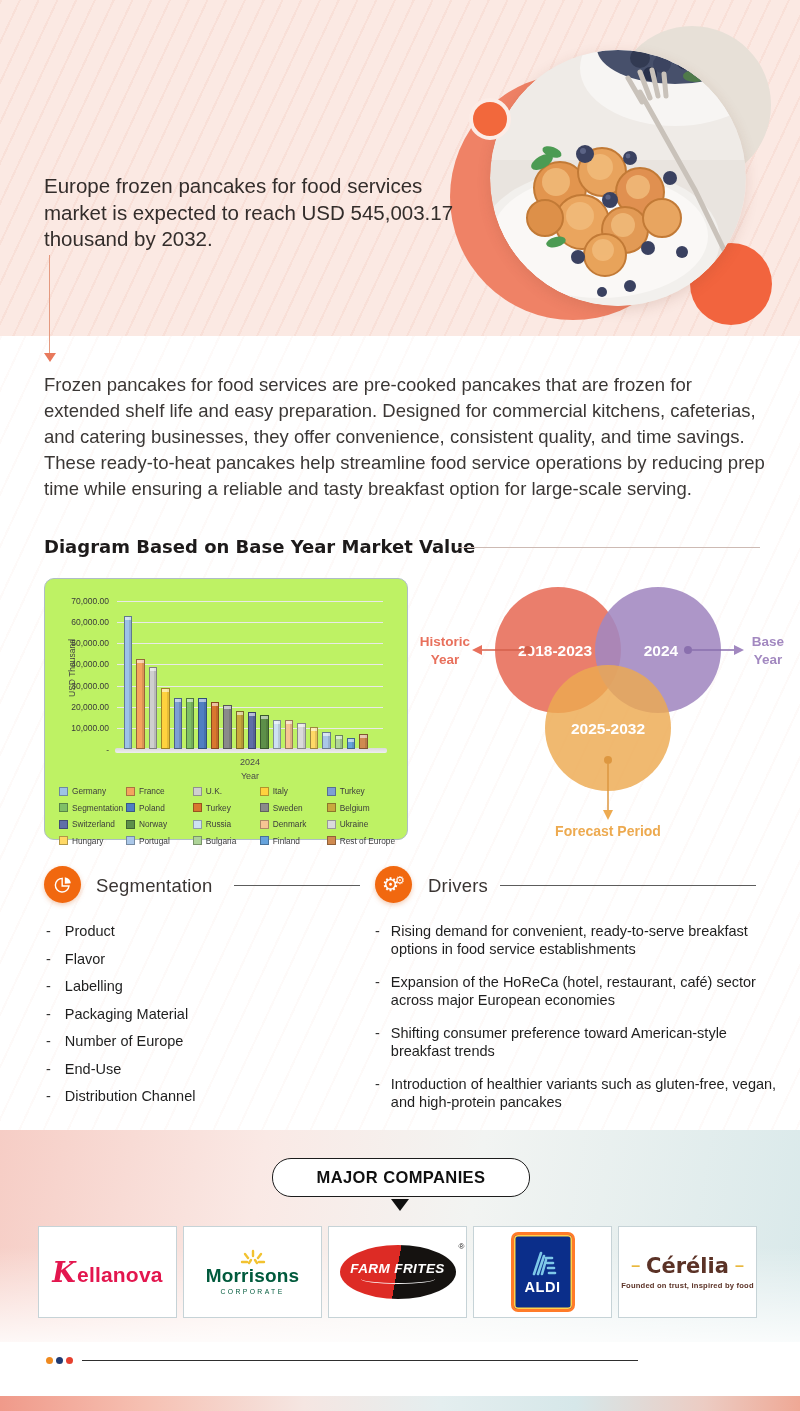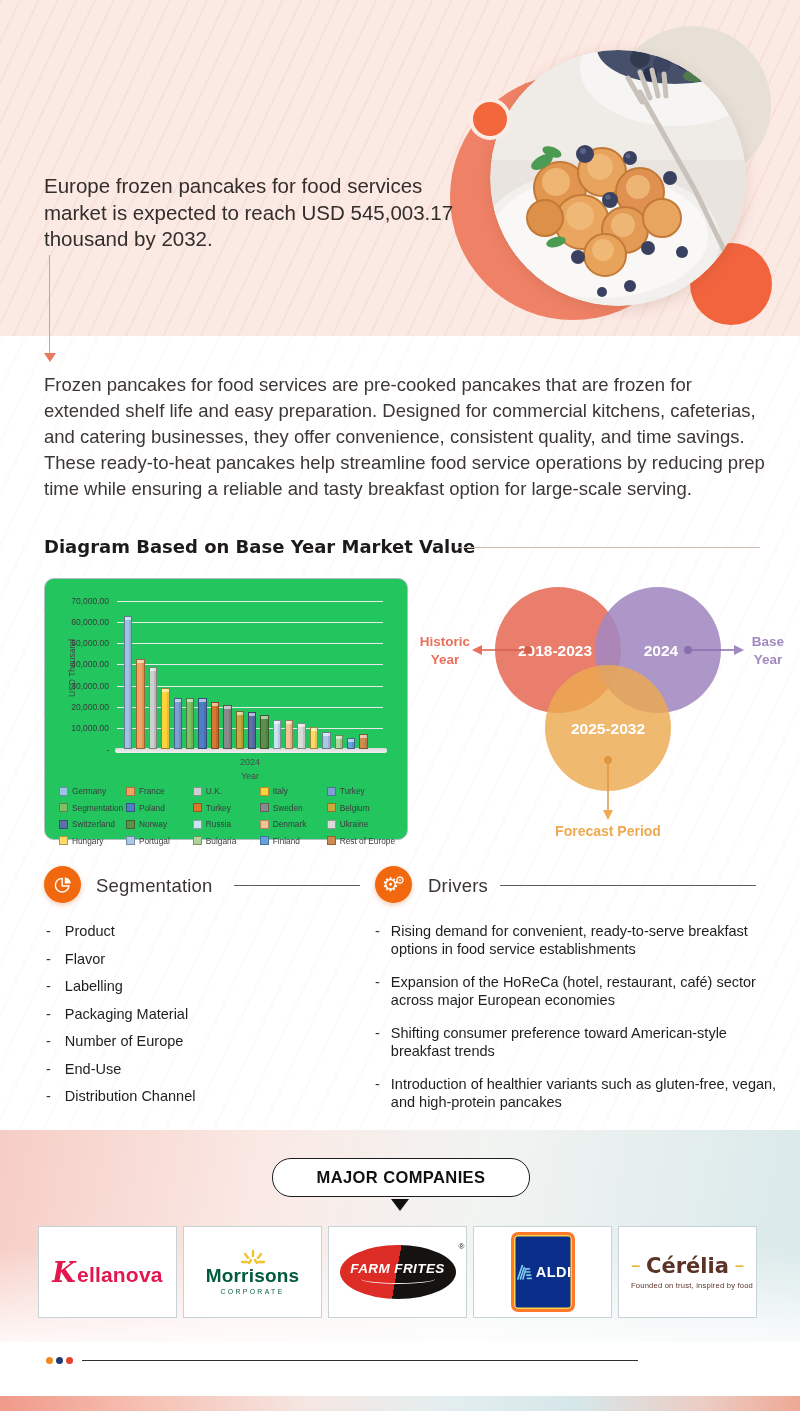--- a/index.html
+++ b/index.html
@@ -31,21 +31,21 @@
       border-right:6px solid transparent;border-top:9px solid #e8795c;z-index:6;}
 
   
   .description{left:44px;top:372px;width:722px;font-size:18.5px;line-height:1.4;color:#3b3735;}
 
   
   .diagram-heading{left:44px;top:536px;font-family:"DejaVu Sans",sans-serif;
       font-size:18px;font-weight:800;color:#1d1a1a;}
   .heading-rule{left:458px;top:547px;width:302px;height:1px;background:#cdbab3;}
 
-  .chart-card{left:44px;top:578px;width:362px;height:260px;background:#22c55e;
+  .chart-card{left:44px;top:578px;width:362px;height:260px;background:#bef264;
       border:1px solid #aebdc6;border-radius:10px;z-index:3;}
   .chart-ylabel{left:-18px;top:84px;width:90px;font-size:8.5px;color:#444;text-align:center;
       transform:rotate(-90deg);}
   .ytick{position:absolute;left:6px;width:58px;text-align:right;font-size:8.5px;color:#3a3a3a;}
   .gridline{position:absolute;left:72px;width:266px;height:1px;background:#e9e9e9;}
   .axis-floor{left:70px;top:169px;width:272px;height:5px;background:linear-gradient(#d9d9d9,#efefef);border-radius:2px;}
   .chart-plot{left:72px;top:22px;width:266px;height:148px;display:flex;align-items:flex-end;
       gap:4px;padding:0 7px;box-sizing:border-box;}
   .bar{flex:0 0 8.4px;position:relative;box-sizing:border-box;}
   .bar::before{content:'';position:absolute;top:0;left:0;right:0;height:3px;background:rgba(255,255,255,.55);}
@@ -96,27 +96,27 @@
   .morrisons-burst{margin-bottom:-2px;}
   .morrisons-text{color:#005a3c;font-weight:800;font-size:19px;letter-spacing:.2px;}
   .morrisons-sub{color:#005a3c;font-size:6.8px;letter-spacing:2.4px;margin-top:1px;}
   .ff-oval{position:relative;width:116px;height:54px;border-radius:50%;
       background:linear-gradient(100deg,#dd2b25 49%,#151210 49%);
       display:flex;flex-direction:column;align-items:center;justify-content:center;}
   .ff-text{color:#fff;font-style:italic;font-weight:800;font-size:13.5px;letter-spacing:.4px;white-space:nowrap;}
   .ff-swoosh{width:74px;height:9px;border-bottom:1.6px solid #fff;border-radius:50%;margin-top:-2px;}
   .ff-reg{position:absolute;right:-9px;top:-3px;color:#1a1a1a;font-size:8px;}
   .aldi-box{width:58px;height:74px;background:#0b2e8a;border:3px solid #ff7b29;border-radius:7px;
-      box-shadow:0 0 0 1.5px #ffd24a inset;display:flex;flex-direction:row;align-items:center;
+      box-shadow:0 0 0 1.5px #ffd24a inset;display:flex;flex-direction:column;align-items:center;
       justify-content:center;gap:3px;}
   .aldi-text{color:#fff;font-weight:800;font-size:14.5px;letter-spacing:.5px;}
   .cerelia-row{display:flex;align-items:center;gap:6px;}
   .cerelia-dash{color:#e9b83d;font-weight:800;font-size:16px;}
   .cerelia-text{color:#5b3226;font-weight:800;font-size:21px;font-family:"DejaVu Sans",sans-serif;}
-  .cerelia-tag{color:#5b3226;font-size:7.6px;font-weight:400;margin-top:3px;letter-spacing:.2px;padding-left:9px;}
+  .cerelia-tag{color:#5b3226;font-size:7.6px;font-weight:700;margin-top:3px;letter-spacing:.2px;}
 
   
   .footer-dot{width:7px;height:7px;border-radius:50%;top:1357px;}
   .footer-rule{left:82px;top:1359.5px;width:556px;height:1.6px;background:#2e2e2e;}
   .db-logo{left:646px;top:1340px;width:132px;height:44px;display:flex;align-items:center;gap:5px;z-index:3;}
   .db-text-name{font-size:12.5px;font-weight:800;color:#1b2e4f;letter-spacing:.3px;line-height:1;}
   .db-text-sub{font-size:6.2px;color:#e87722;letter-spacing:2.1px;line-height:1;margin-top:2.5px;}
   .db-sep{width:100%;height:1px;background:#9aa5b5;margin-top:2.5px;}
 
   .bottom-bar{left:0;top:1396px;width:800px;height:15px;

